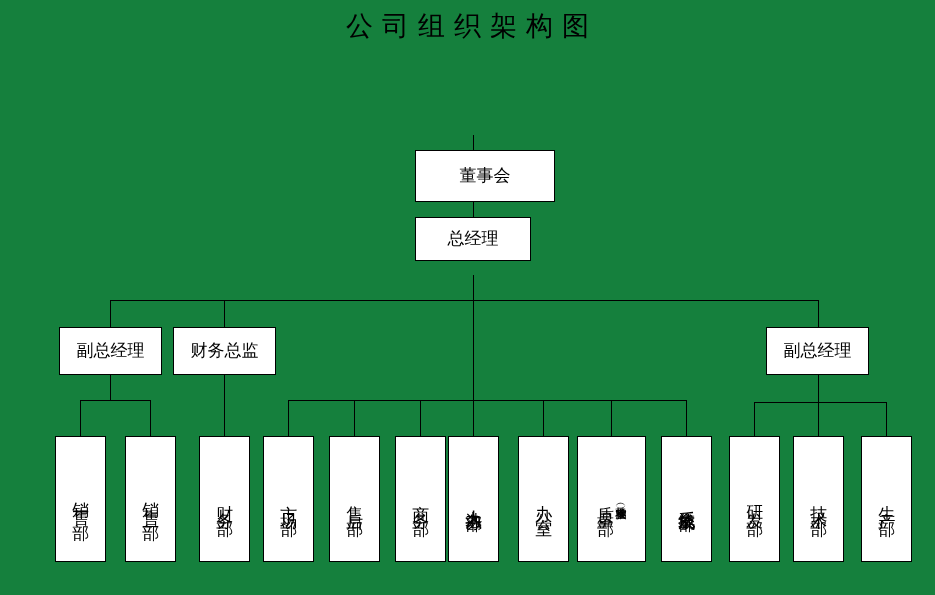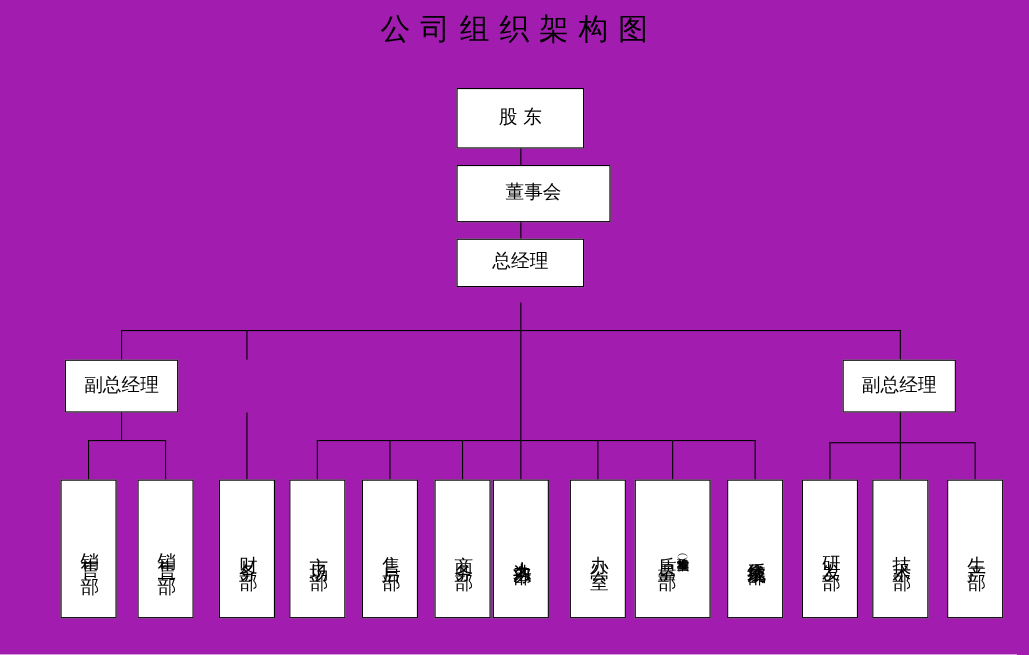--- a/index.html
+++ b/index.html
@@ -8,21 +8,21 @@
     background: #ffffff;
   }
   body {
     font-family: "Liberation Sans", "DejaVu Sans", sans-serif;
     color: #000000;
   }
   #chart-root {
     position: relative;
     width: 935px;
     height: 595px;
-    background: #a21caf;
+    background: #15803d;
     overflow: hidden;
   }
   .title {
     position: absolute;
     left: 0;
     top: 8px;
     width: 935px;
     text-align: center;
     font-size: 27px;
     letter-spacing: 9px;
@@ -87,41 +87,41 @@
   .line.v { width: 1px; }
   .line.h { height: 1px; }
 </style>
 </head>
 <body>
 
 <div id="chart-root">
 
   <div class="title">公司组织架构图</div>
 
-  <div class="box h" style="left:415px; top:80px; width:116px; height:55px;">股 东</div>
 
   <div class="line v" style="left:473px; top:135px; height:15px;"></div>
 
   <div class="box h" style="left:415px; top:150px; width:140px; height:52px;">董事会</div>
 
   <div class="line v" style="left:473px; top:202px; height:15px;"></div>
 
   <div class="box h" style="left:415px; top:217px; width:116px; height:44px;">总经理</div>
 
   <div class="line v" style="left:473px; top:275px; height:26px;"></div>
 
   <div class="line h" style="left:110px; top:300px; width:709px;"></div>
 
   <div class="line v" style="left:110px; top:300px; height:27px;"></div>
   <div class="line v" style="left:224px; top:300px; height:27px;"></div>
   <div class="line v" style="left:473px; top:300px; height:101px;"></div>
   <div class="line v" style="left:818px; top:300px; height:27px;"></div>
 
   <div class="box h" style="left:59px; top:327px; width:103px; height:48px;">副总经理</div>
 
+  <div class="box h" style="left:173px; top:327px; width:103px; height:48px;">财务总监</div>
 
   <div class="box h" style="left:766px; top:327px; width:103px; height:48px;">副总经理</div>
 
   <div class="line v" style="left:110px; top:375px; height:26px;"></div>
   <div class="line h" style="left:80px; top:400px; width:71px;"></div>
   <div class="line v" style="left:80px; top:400px; height:36px;"></div>
   <div class="line v" style="left:150px; top:400px; height:36px;"></div>
 
   <div class="line v" style="left:224px; top:375px; height:61px;"></div>
 

